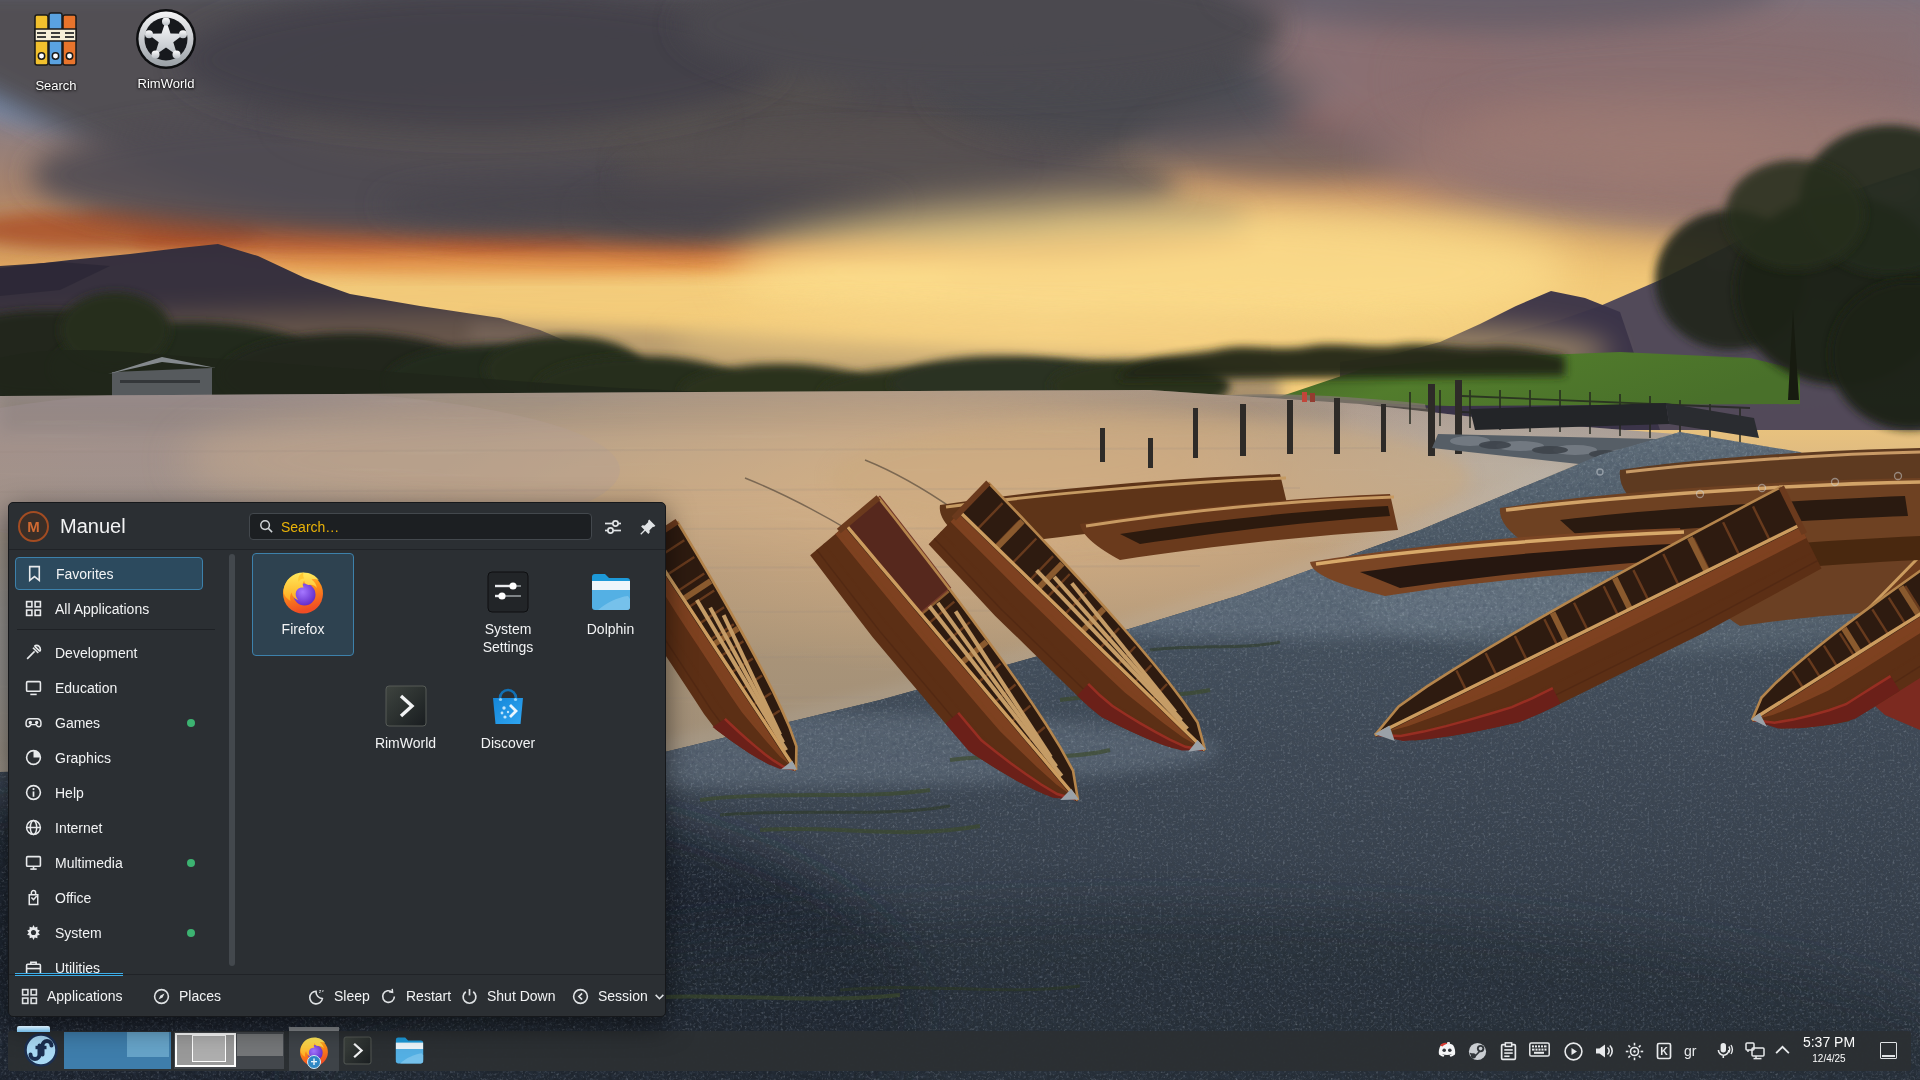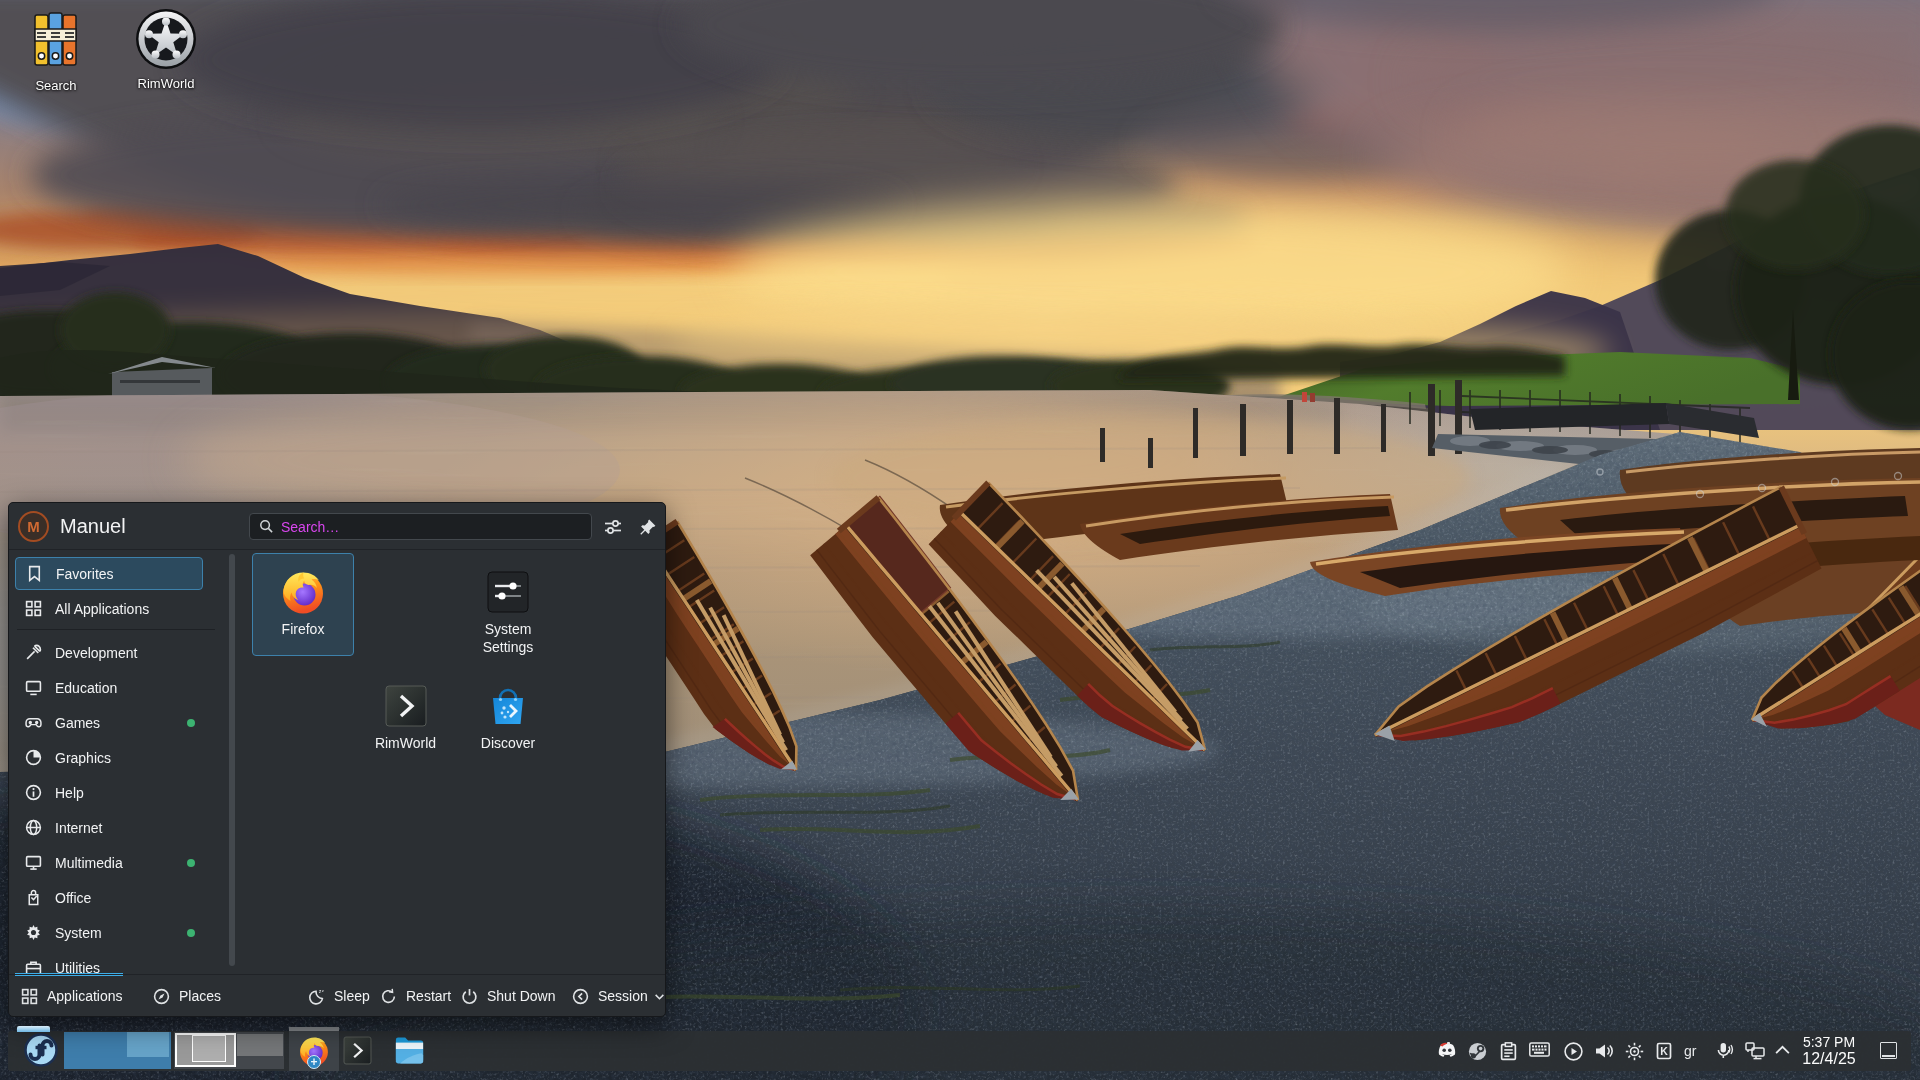--- a/index.html
+++ b/index.html
@@ -19,21 +19,21 @@
     box-shadow:0 8px 28px rgba(0,0,0,0.55); color:#f2f3f4; font-size:14px; }
   #mhead { position:absolute; left:0; top:0; right:0; height:47px;
     border-bottom:1px solid #202327; display:flex; align-items:center; }
   #avatar { width:31px; height:31px; border-radius:50%; margin-left:9px;
     border:2px solid #a34c22; background:#3a2e27; display:flex; align-items:center;
     justify-content:center; }
   #avatar span { color:#d06a32; font-size:15px; font-weight:bold; }
   #uname { margin-left:11px; font-size:20px; }
   #searchbox { position:absolute; left:240px; top:10px; width:343px; height:27px;
     background:#1c1f22; border:1px solid #43484d; border-radius:4px;
-    display:flex; align-items:center; color:#d946ef; font-size:14px; }
+    display:flex; align-items:center; color:#eab308; font-size:14px; }
   .hicon { position:absolute; top:15px; }
   #mhead .hicon:nth-of-type(1) { left:595px; }
   #mhead .hicon:nth-of-type(2) { left:630px; }
 
   #mbody { position:absolute; top:48px; left:0; right:0; bottom:42px; }
   #mside { position:absolute; left:0; top:0; width:238px; bottom:0; }
   .srow { position:absolute; left:6px; width:188px; height:33px; border-radius:4px;
     display:flex; align-items:center; }
   .srow:nth-of-type(1) { top:6px; }
   .srow:nth-of-type(2) { top:41px; }
@@ -86,21 +86,21 @@
     height:4px; background:#84888c; }
   #ffbadge { position:absolute; left:18px; top:24px; width:14px; height:14px;
     border-radius:50%; background:#2f88c4; color:#eaf4fb; font-size:12px;
     line-height:13px; text-align:center; font-weight:bold; border:1px solid #d7ecf8; }
   .ticon { position:absolute; }
   .tray { position:absolute; top:11px; }
   .trtext { color:#e8eaec; font-size:14px; font-weight:bold; top:12px; }
   #clock { position:absolute; left:1782px; top:2px; width:78px; text-align:center;
     color:#fcfcfc; }
   #ctime { font-size:14px; line-height:19px; }
-  #cdate { font-size:16px; line-height:14px; }
+  #cdate { font-size:10px; line-height:14px; }
   #peek { position:absolute; left:1872px; top:11px; width:17px; height:17px;
     border:1.5px solid #dfe2e4; border-radius:1px; }
   #peek:after { content:""; position:absolute; left:1px; right:1px; bottom:1px;
     height:2px; background:#dfe2e4; }
 </style>
 </head>
 <body>
 <div id="stage">
 
 <svg id="wall" width="1920" height="1080" viewBox="0 0 1920 1080" style="position:absolute;left:0;top:0">
@@ -824,20 +824,31 @@
             <line x1="10" y1="17" x2="36" y2="17" stroke="#7f8487" stroke-width="2"></line>
             <line x1="10" y1="17" x2="28" y2="17" stroke="#e8eaec" stroke-width="2.4"></line>
             <circle cx="28" cy="17" r="3.6" fill="#fff"></circle>
             <line x1="10" y1="27" x2="36" y2="27" stroke="#7f8487" stroke-width="2"></line>
             <line x1="10" y1="27" x2="17" y2="27" stroke="#e8eaec" stroke-width="2.4"></line>
             <circle cx="17" cy="27" r="3.6" fill="#fff"></circle>
           </svg>
         </div>
         <div class="tlbl">System<br>Settings</div>
       </div>
+      <div class="tile" style="left:312.5px;top:2px">
+        <div class="tic">
+          <svg width="46" height="46" viewBox="0 0 46 46">
+            <path d="M4 8 a3 3 0 0 1 3 -3 h10 l4 4 h18 a3 3 0 0 1 3 3 v24 a3 3 0 0 1 -3 3 h-32 a3 3 0 0 1 -3 -3 Z" fill="#1d99d8"></path>
+            <rect x="4" y="12" width="38" height="9" fill="#eef6fb"></rect>
+            <path d="M4 21 h38 v17 a3 3 0 0 1 -3 3 h-32 a3 3 0 0 1 -3 -3 Z" fill="#54b0e4"></path>
+            <path d="M10 41 C18 34 30 28 40 27 L42 30 L42 38 a3 3 0 0 1 -3 3 Z" fill="#7cc4ec" opacity="0.85"></path>
+          </svg>
+        </div>
+        <div class="tlbl">Dolphin</div>
+      </div>
       <div class="tile" style="left:107.5px;top:116px">
         <div class="tic">
           <svg width="46" height="46" viewBox="0 0 46 46">
             <defs>
                   <linearGradient id="kong" x1="0" y1="0" x2="1" y2="1">
                     <stop offset="0" stop-color="#3e443f"></stop>
                     <stop offset="1" stop-color="#191d20"></stop>
                   </linearGradient>
                 </defs>
             <rect x="3" y="3" width="40" height="40" rx="3" fill="url(#kong)"></rect>

